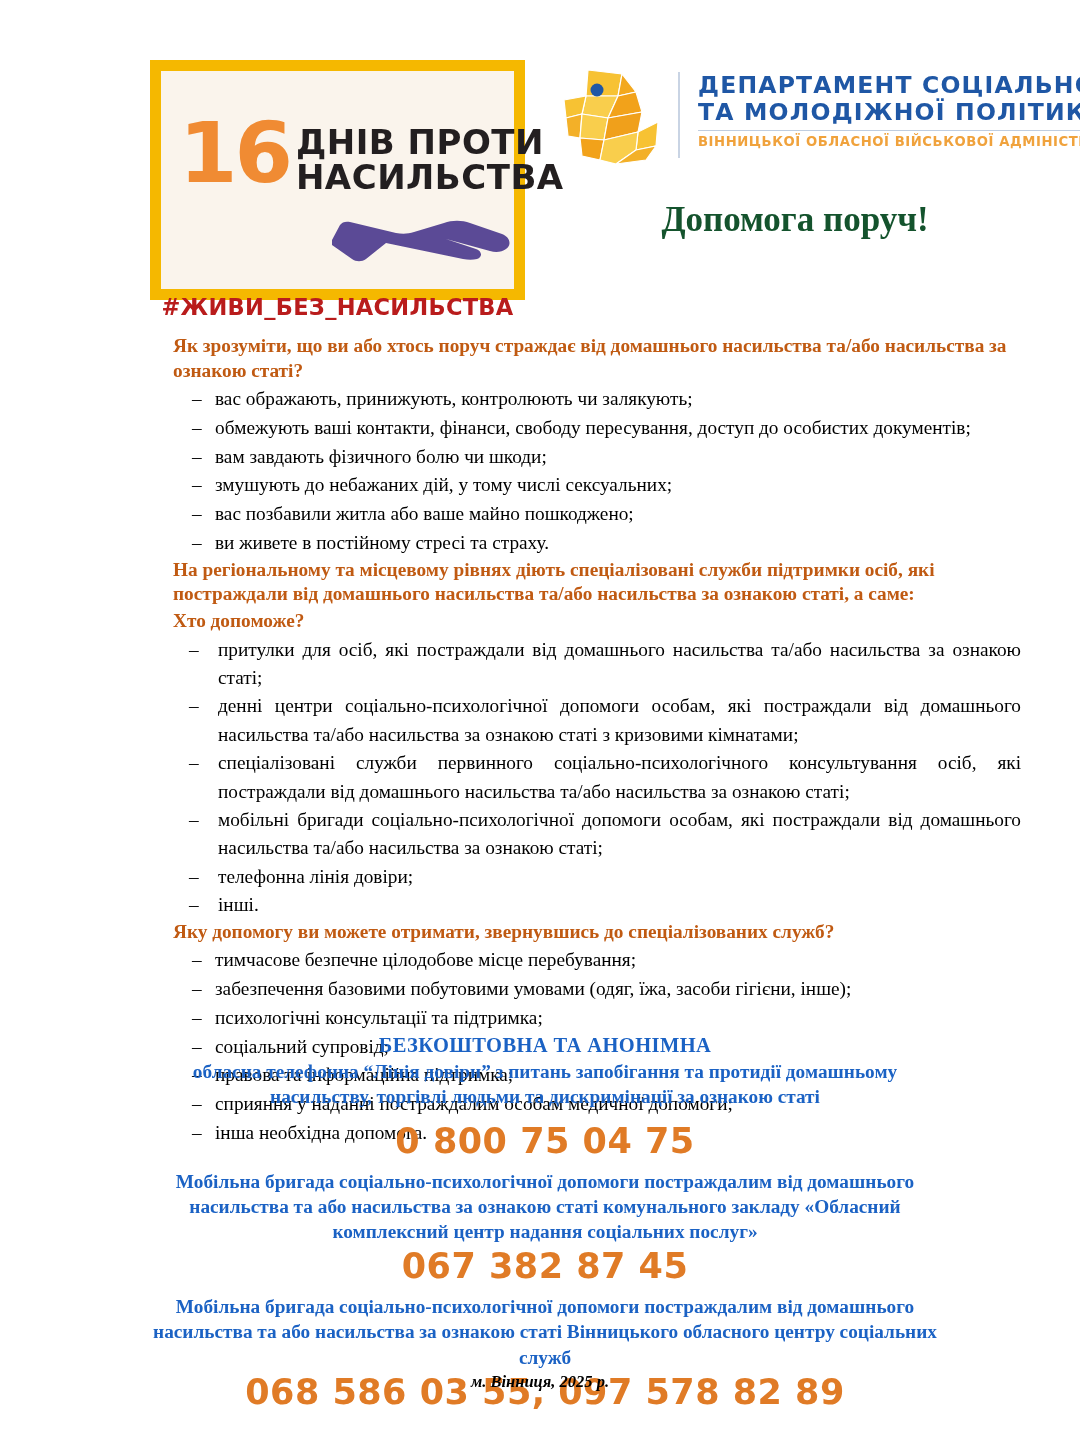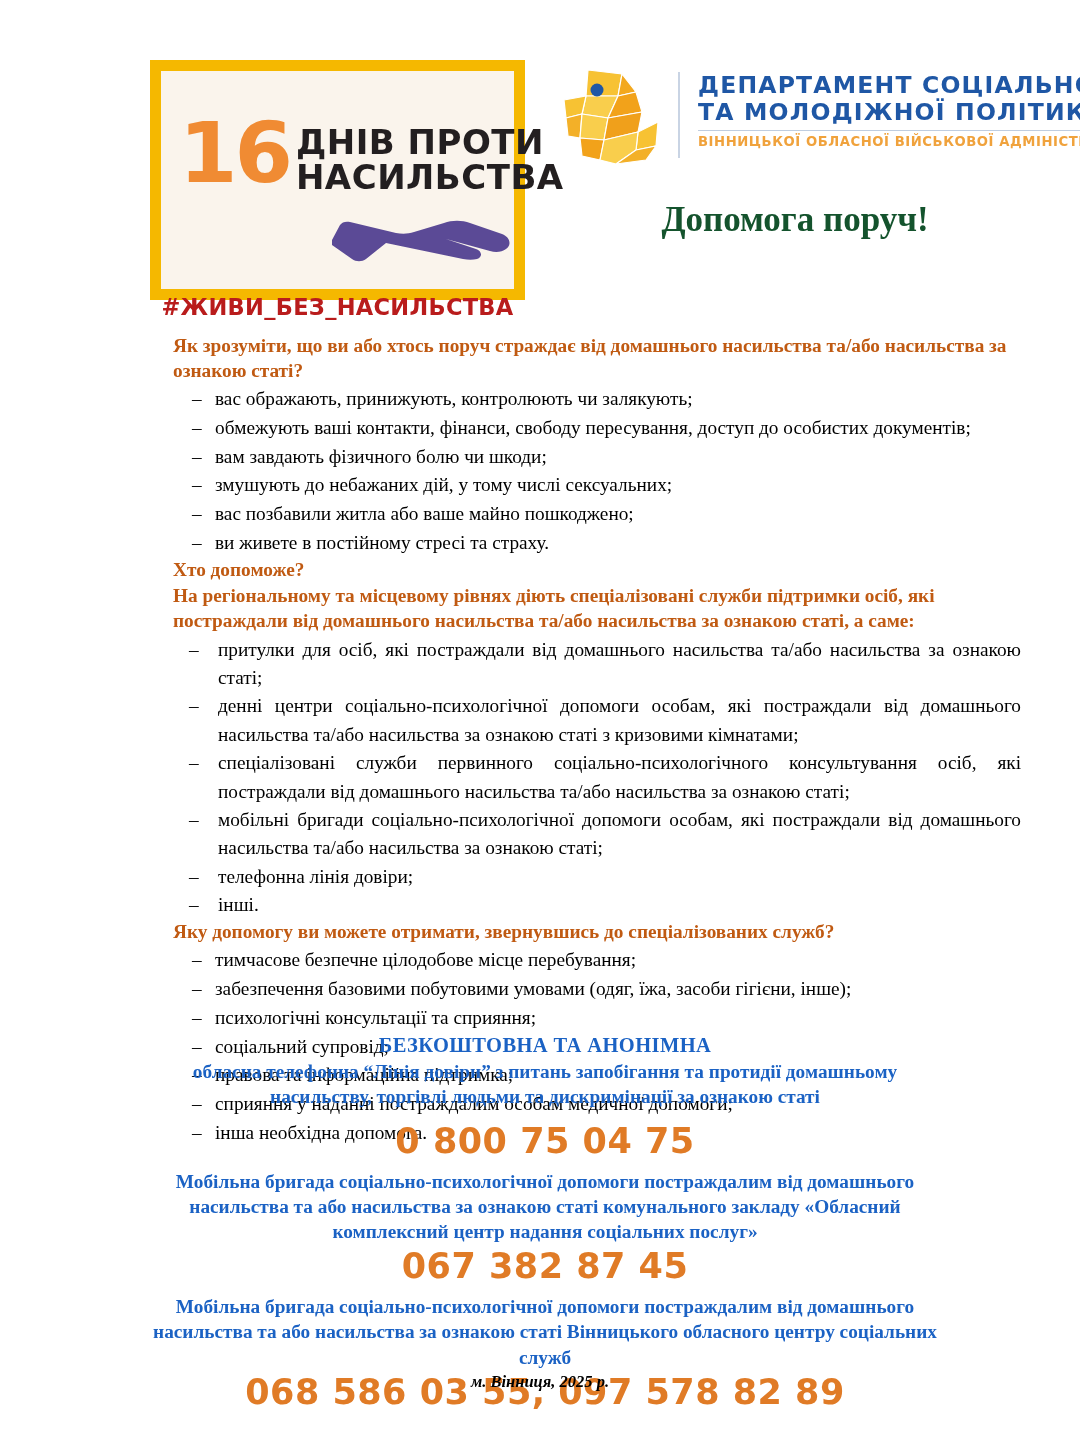--- a/index.html
+++ b/index.html
@@ -293,36 +293,36 @@
   <div class="q-head">Як зрозуміти, що ви або хтось поруч страждає від домашнього насильства та/або насильства за ознакою статі?</div>
   <ul class="bullets">
     <li>вас ображають, принижують, контролюють чи залякують;</li>
     <li>обмежують ваші контакти, фінанси, свободу пересування, доступ до особистих документів;</li>
     <li>вам завдають фізичного болю чи шкоди;</li>
     <li>змушують до небажаних дій, у тому числі сексуальних;</li>
     <li>вас позбавили житла або ваше майно пошкоджено;</li>
     <li>ви живете в постійному стресі та страху.</li>
   </ul>
 
+  <div class="q-head tight">На регіональному та місцевому рівнях діють спеціалізовані служби підтримки осіб, які постраждали від домашнього насильства та/або насильства за ознакою статі, а саме:</div>
   <div class="q-head tight">Хто допоможе?</div>
-  <div class="q-head tight">На регіональному та місцевому рівнях діють спеціалізовані служби підтримки осіб, які постраждали від домашнього насильства та/або насильства за ознакою статі, а саме:</div>
   <ul class="bullets justified">
     <li>притулки для осіб, які постраждали від домашнього насильства та/або насильства за ознакою статі;</li>
     <li>денні центри соціально-психологічної допомоги особам, які постраждали від домашнього насильства та/або насильства за ознакою статі з кризовими кімнатами;</li>
     <li>спеціалізовані служби первинного соціально-психологічного консультування осіб, які постраждали від домашнього насильства та/або насильства за ознакою статі;</li>
     <li>мобільні бригади соціально-психологічної допомоги особам, які постраждали від домашнього насильства та/або насильства за ознакою статі;</li>
     <li>телефонна лінія довіри;</li>
     <li>інші.</li>
   </ul>
 
   <div class="q-head">Яку допомогу ви можете отримати, звернувшись до спеціалізованих служб?</div>
   <ul class="bullets">
     <li>тимчасове безпечне цілодобове місце перебування;</li>
     <li>забезпечення базовими побутовими умовами (одяг, їжа, засоби гігієни, інше);</li>
-    <li>психологічні консультації та сприяння;</li>
+    <li>психологічні консультації та підтримка;</li>
     <li>соціальний супровід;</li>
     <li>правова та інформаційна підтримка;</li>
     <li>сприяння у наданні постраждалим особам медичної допомоги;</li>
     <li>інша необхідна допомога.</li>
   </ul>
 </div>
 
 <div class="hotline">
 
   <div class="hl-title">БЕЗКОШТОВНА ТА АНОНІМНА</div>

